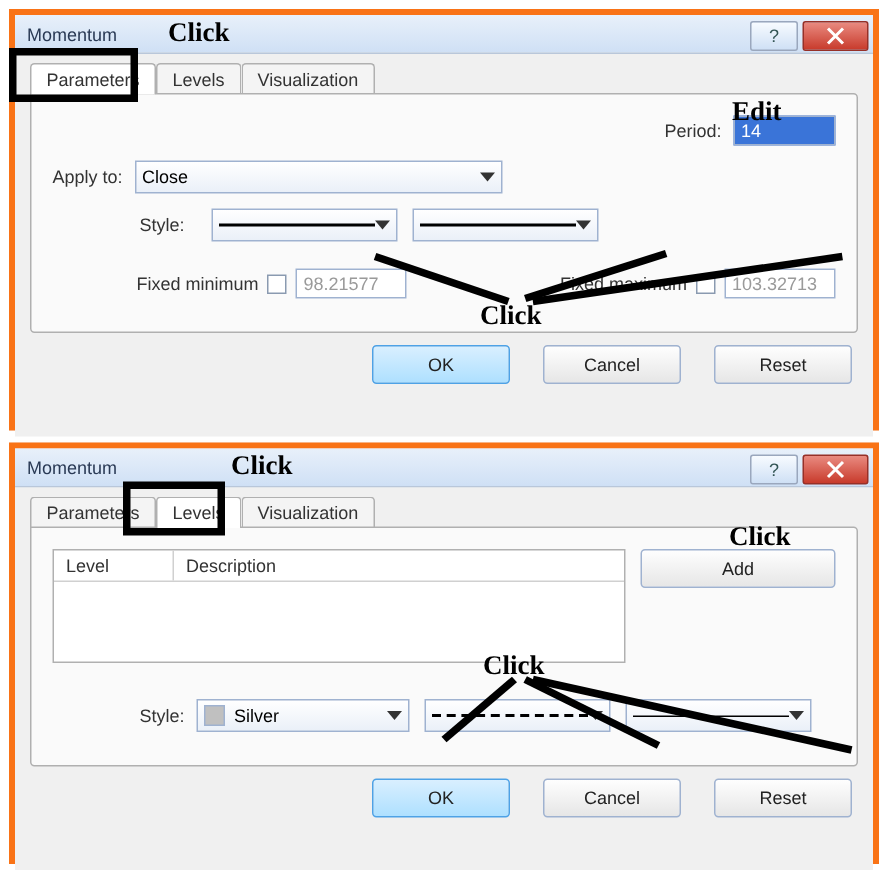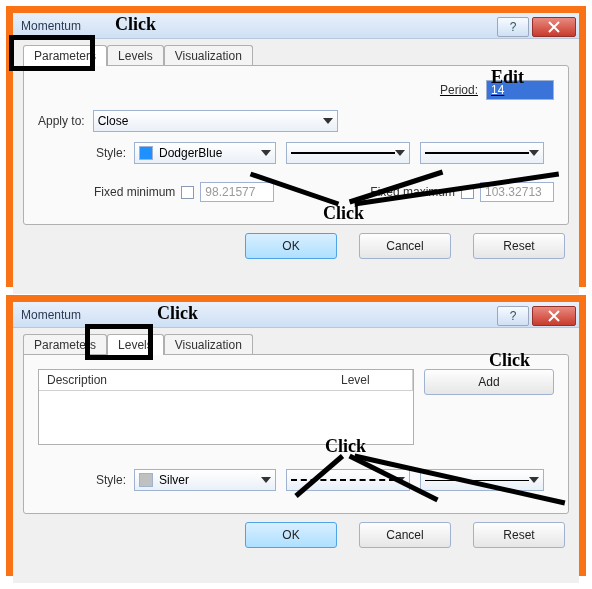--- a/index.html
+++ b/index.html
@@ -5,21 +5,21 @@
   * { box-sizing: border-box; }
   body {
     margin: 0;
     padding: 6px;
     font-family: "Segoe UI", Tahoma, sans-serif;
     font-size: 12px;
     background: #fff;
     width: 592px;
   }
   .dialog {
-    border: 7px solid #f97316;
+    border: 4px solid #f97316;
     background: #f0f0f0;
     margin-bottom: 8px;
     position: relative;
   }
   .titlebar {
     display: flex;
     align-items: center;
     height: 26px;
     background: linear-gradient(#e8f0fa, #cfe0f5);
     border-bottom: 1px solid #b9c7da;
@@ -214,38 +214,33 @@
       <path d="M338 165 L540 135" stroke="#000" stroke-width="5" fill="none"></path>
     </svg>
 
     <div class="tabstrip">
       <div class="tab active">Parameters</div>
       <div class="tab">Levels</div>
       <div class="tab">Visualization</div>
     </div>
 
     <div class="panel">
-      <div class="row" style="justify-content:flex-end;text-decoration:underline;">
+      <div class="row" style="justify-content:flex-end;">
         <div class="lbl">Period:</div>
         <input class="input sel" style="width: 68px;" value="14">
       </div>
       <div class="row" style="justify-content:flex-start;">
         <div class="lbl">Apply to:</div>
         <div class="select" style="width:245px;">
           <span>Close</span>
           <div class="caret"></div>
         </div>
       </div>
       <div class="row">
         <div class="lbl" style="width:96px;">Style:</div>
-        <div class="select" style="width:142px;">
-          <div class="swatch" style="background:#1e90ff;"></div>
-          <span>DodgerBlue</span>
-          <div class="caret"></div>
-        </div>
         <div style="width:10px;"></div>
         <div class="select" style="width:124px;">
           <div class="linepreview solid"></div>
           <div class="caret"></div>
         </div>
         <div style="width:10px;"></div>
         <div class="select" style="width:124px;">
           <div class="linepreview solid"></div>
           <div class="caret"></div>
         </div>
@@ -297,22 +292,22 @@
     <div class="tabstrip">
       <div class="tab">Parameters</div>
       <div class="tab active">Levels</div>
       <div class="tab">Visualization</div>
     </div>
 
     <div class="panel">
       <div class="row" style="align-items:flex-start;">
         <div class="table">
           <div class="th">
+            <div style="width:80px;">Level</div>
             <div style="flex:1; border-right:none;">Description</div>
-            <div style="width:80px;">Level</div>
           </div>
         </div>
         <div style="width:10px;"></div>
         <div class="sidebuttons">
           <div class="btn">Add</div>
         </div>
       </div>
 
       <div class="row" style="margin-top:24px;">
         <div class="lbl" style="width:96px;">Style:</div>

